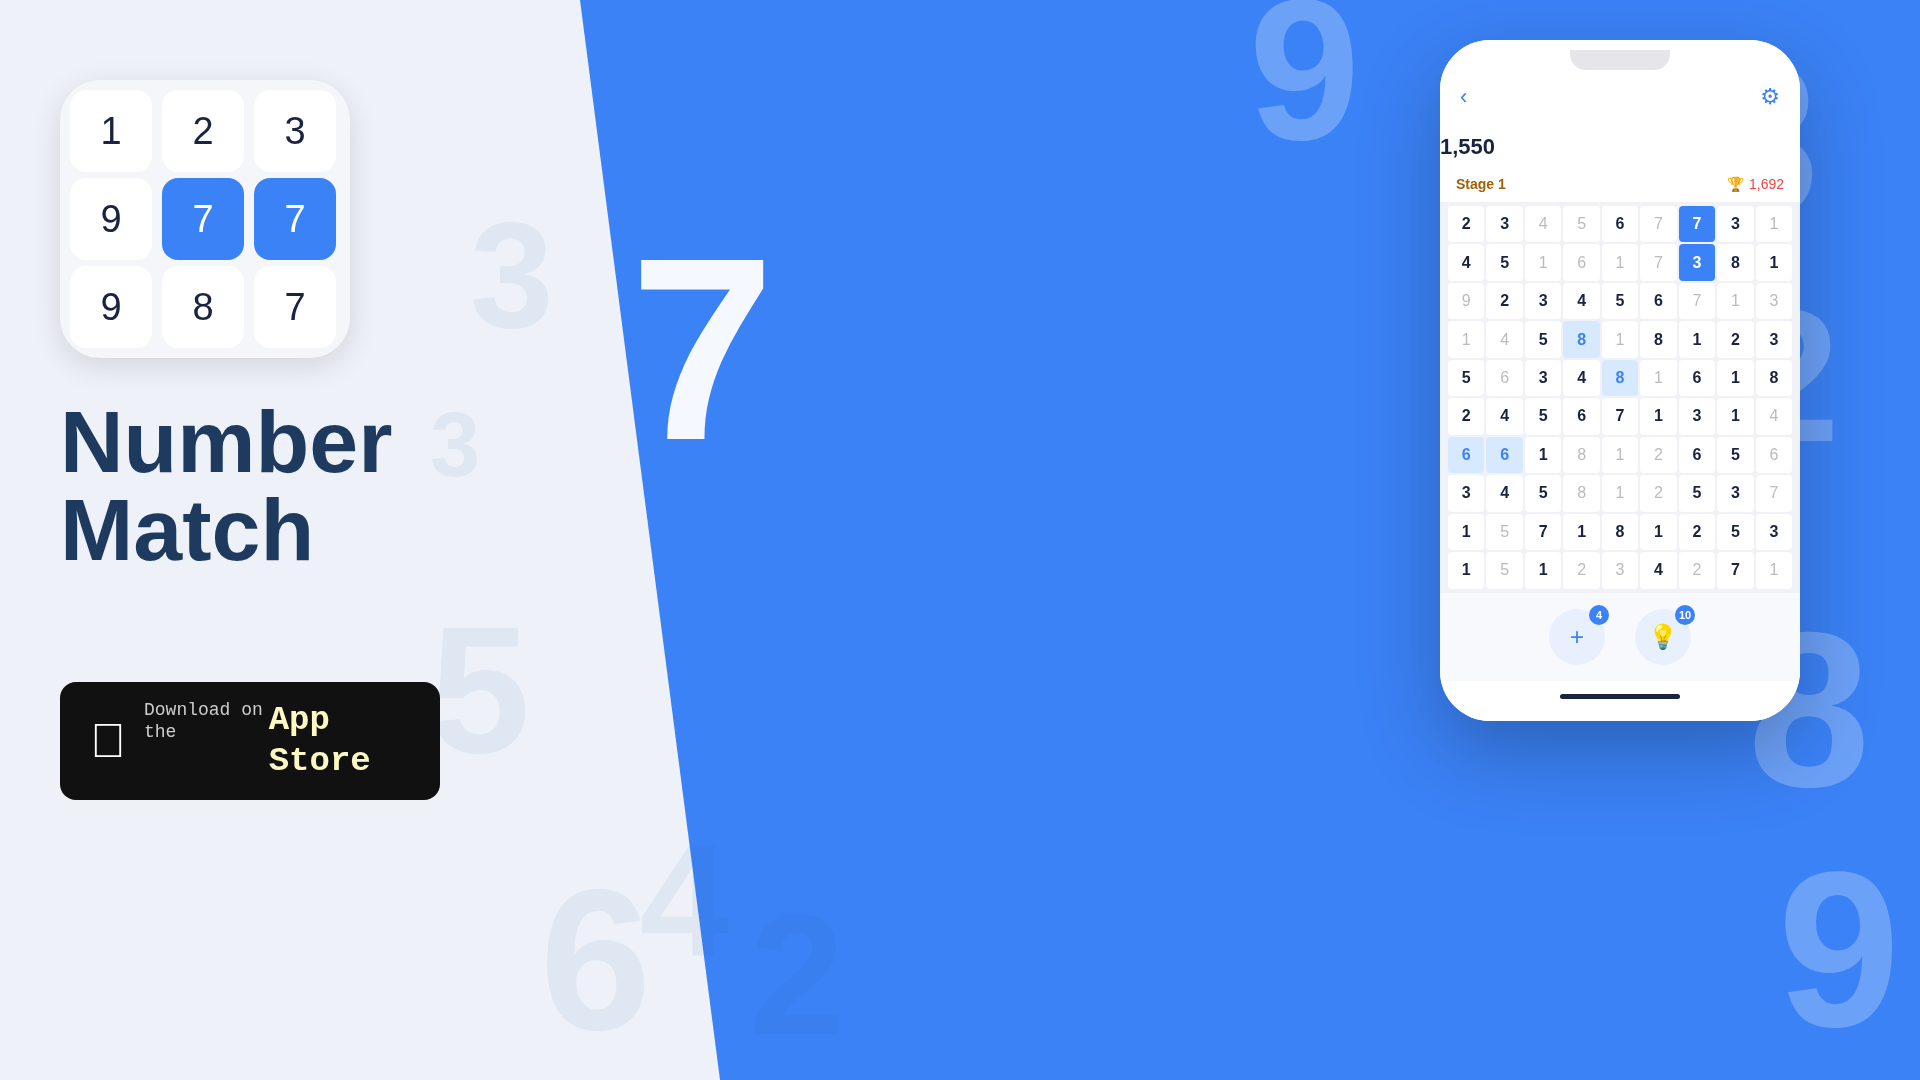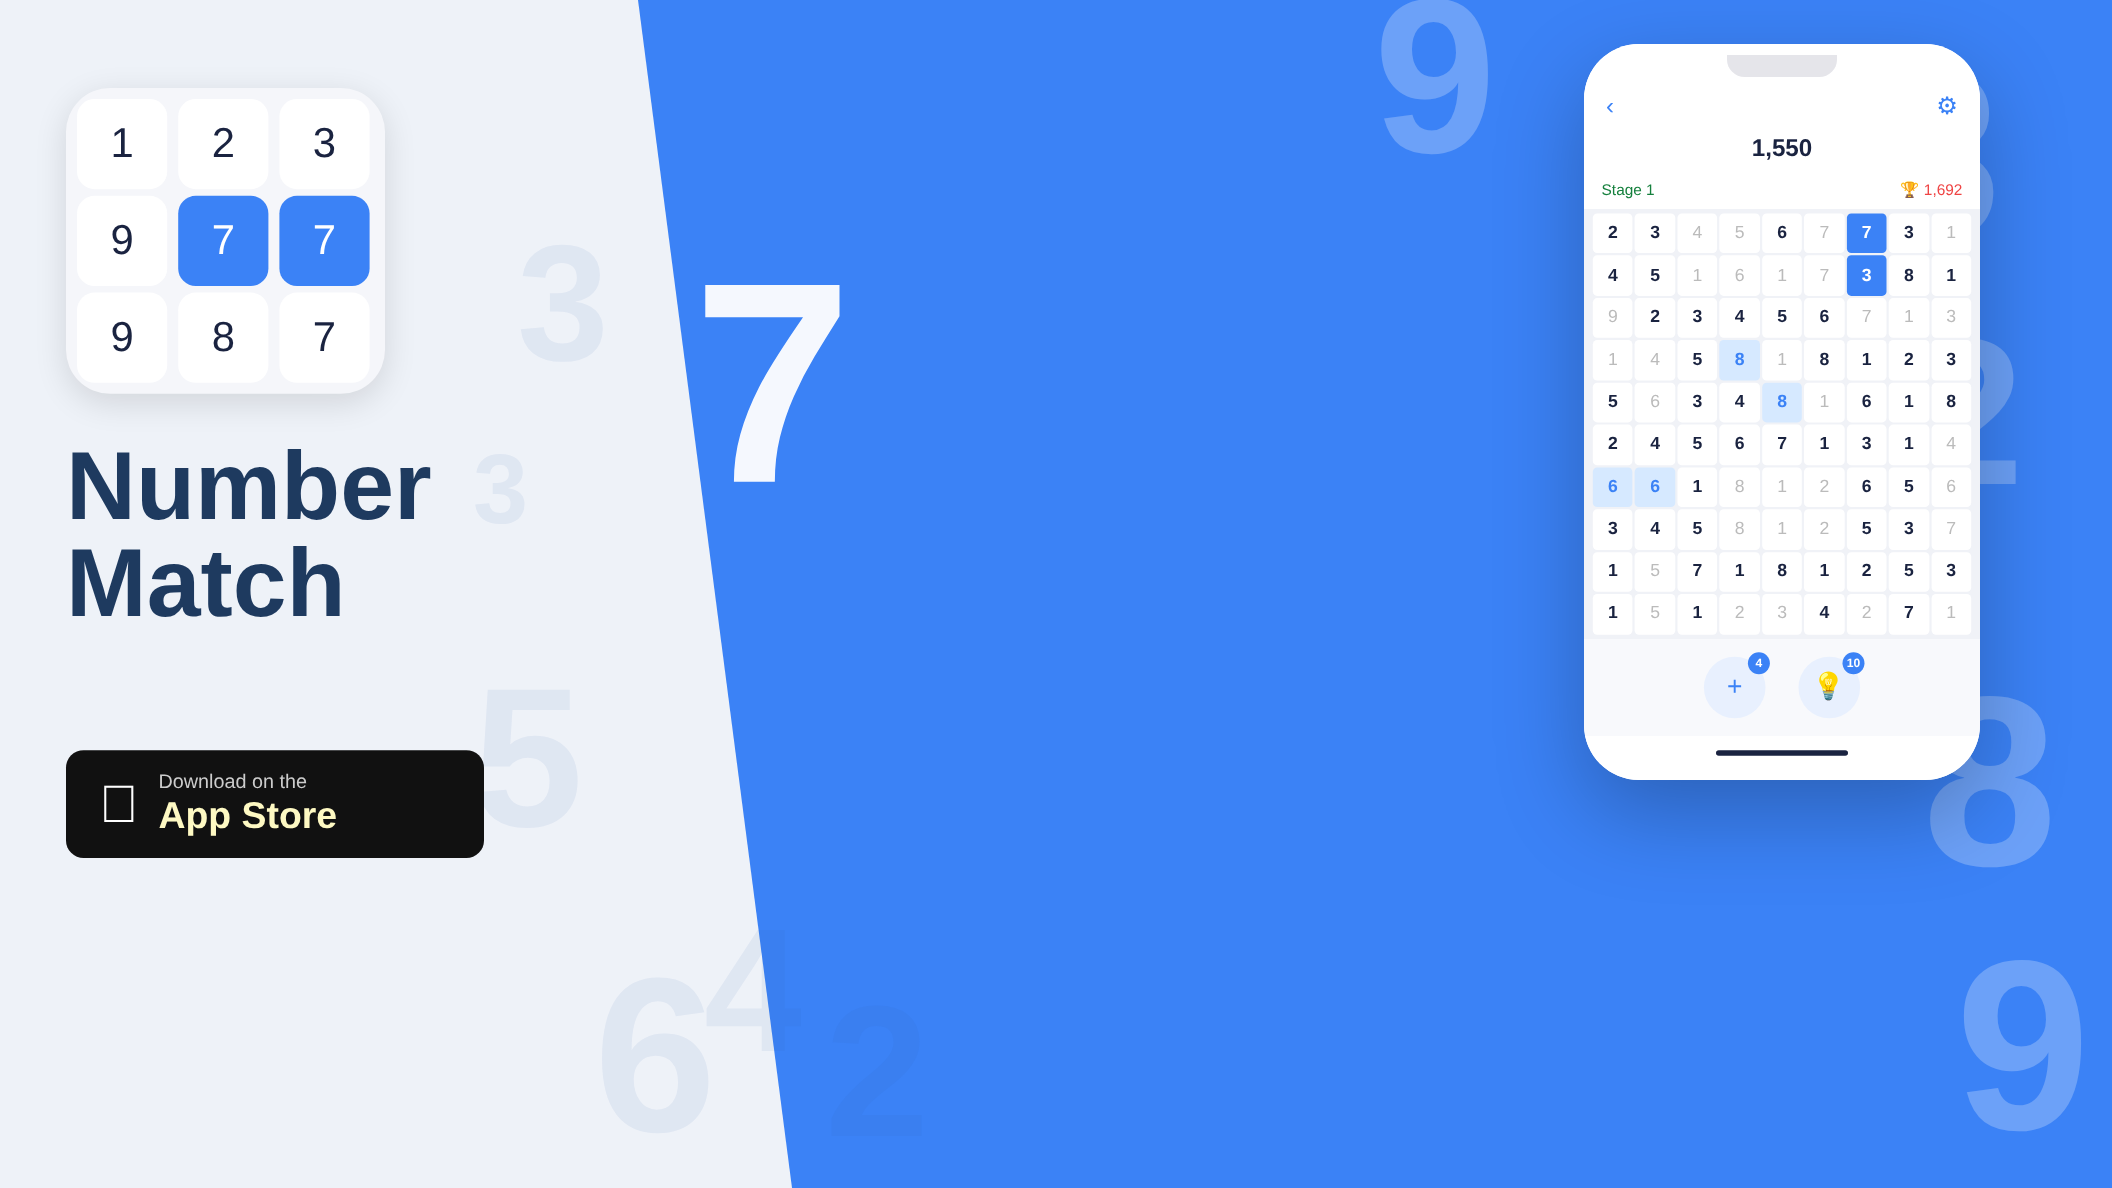--- a/index.html
+++ b/index.html
@@ -129,21 +129,22 @@
     }
 
     .store-btn-icon {
       font-size: 48px;
       color: white;
       flex-shrink: 0;
     }
 
     .store-btn-text {
       display: flex;
-      flex-direction: column;
+      flex-direction: row;
+      font-family: Liberation Mono, monospace;
     }
 
     .store-btn-small {
       font-size: 18px;
       color: #ccc;
       font-weight: 400;
       line-height: 1.2;
     }
 
     .store-btn-large {
@@ -206,41 +207,42 @@
       font-size: 22px;
       color: #3b82f6;
     }
 
     .phone-gear {
       font-size: 22px;
       color: #3b82f6;
     }
 
     .phone-score {
-      text-align: center;
+      text-align: left;
       font-size: 22px;
       font-weight: 600;
       color: #1a2340;
       padding: 4px 0 10px;
       background: white;
+      margin-top: 12px;
     }
 
     .phone-stage-row {
       display: flex;
       justify-content: space-between;
       align-items: center;
       padding: 6px 16px;
       background: white;
       margin-bottom: 4px;
     }
 
     .stage-label {
       font-size: 14px;
-      color: #15803d;
-      font-weight: 400;
+      color: #a16207;
+      font-weight: 700;
     }
 
     .stage-trophy {
       font-size: 14px;
       color: #ef4444;
     }
 
     
     .number-grid {
       display: grid;

